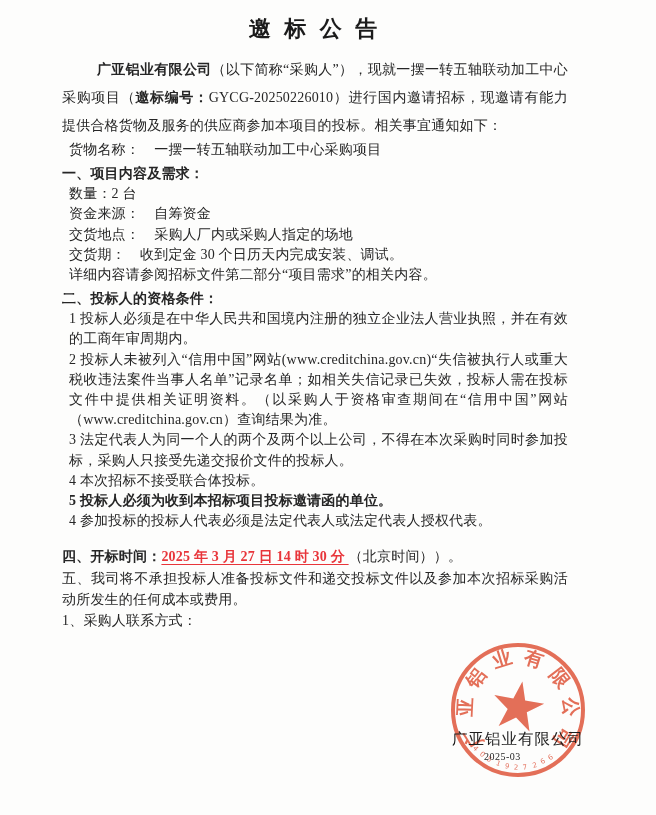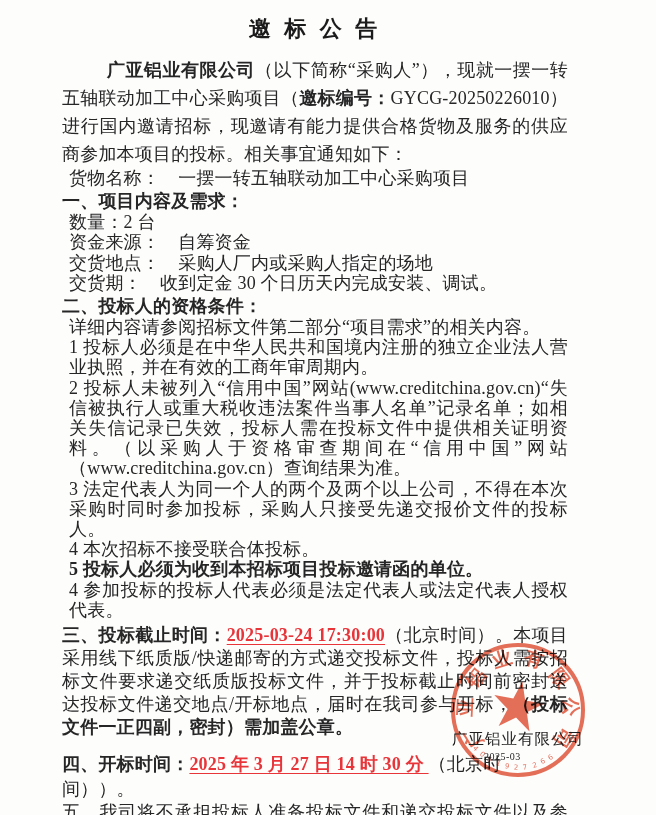--- a/index.html
+++ b/index.html
@@ -12,21 +12,21 @@
     font-family:"Liberation Serif","DejaVu Serif",serif;
     color:#262626;
     overflow:hidden;
   }
   .inner{padding:8px 88px 0 62px;}
   h1.doc-title{
     font-size:22px;font-weight:bold;color:#1b1b1b;
     text-align:center;letter-spacing:4px;
     margin:6px 0 0 0;line-height:30px;
   }
-  .para{font-size:18px;letter-spacing:0.2px;}
+  .para{font-size:14px;letter-spacing:0.2px;}
   .intro{text-indent:2.5em;line-height:28px;margin-top:12px;text-align:justify;}
   .h{font-weight:bold;line-height:21px;margin-top:3px;}
   .item{padding-left:7px;line-height:20.2px;text-align:justify;}
   .s3{line-height:23px;margin-top:4px;text-align:justify;}
   .s4{line-height:25px;margin-top:13px;}
   .plain{line-height:20.6px;text-align:justify;}
   .contact{line-height:21.5px;}
   .b{font-weight:bold;}
   .rl{
     color:#e8353a;font-weight:bold;
@@ -74,29 +74,28 @@
   <div class="inner">
     <h1 class="doc-title">邀 标 公 告</h1>
     <div>
         <div class="para intro"><span class="b">广亚铝业有限公司</span><span>（以下简称“采购人”），现就一摆一转五轴联动加工中心采购项目（</span><span class="b">邀标编号：</span><span>GYCG-20250226010）进行国内邀请招标，现邀请有能力提供合格货物及服务的供应商参加本项目的投标。相关事宜通知如下：</span></div>
         <div class="para item"><span>货物名称：　一摆一转五轴联动加工中心采购项目</span></div>
         <div class="para h"><span class="b">一、项目内容及需求：</span></div>
         <div class="para item"><span>数量：2 台</span></div>
         <div class="para item"><span>资金来源：　自筹资金</span></div>
         <div class="para item"><span>交货地点：　采购人厂内或采购人指定的场地</span></div>
         <div class="para item"><span>交货期：　收到定金 30 个日历天内完成安装、调试。</span></div>
+        <div class="para item"><span>详细内容请参阅招标文件第二部分“项目需求”的相关内容。</span></div>
         <div class="para h"><span class="b">二、投标人的资格条件：</span></div>
-        <div class="para item"><span>详细内容请参阅招标文件第二部分“项目需求”的相关内容。</span></div>
         <div class="para item"><span>1 投标人必须是在中华人民共和国境内注册的独立企业法人营业执照，并在有效的工商年审周期内。</span></div>
         <div class="para item"><span>2 投标人未被列入“信用中国”网站(www.creditchina.gov.cn)“失信被执行人或重大税收违法案件当事人名单”记录名单；如相关失信记录已失效，投标人需在投标文件中提供相关证明资料。（以采购人于资格审查期间在“信用中国”网站（www.creditchina.gov.cn）查询结果为准。</span></div>
         <div class="para item"><span>3 法定代表人为同一个人的两个及两个以上公司，不得在本次采购时同时参加投标，采购人只接受先递交报价文件的投标人。</span></div>
         <div class="para item"><span>4 本次招标不接受联合体投标。</span></div>
         <div class="para item"><span class="b">5 投标人必须为收到本招标项目投标邀请函的单位。</span></div>
         <div class="para item"><span>4 参加投标的投标人代表必须是法定代表人或法定代表人授权代表。</span></div>
-        <div class="para s3"><span class="b">三、投标截止时间：</span><span class="rl">2025-03-24 17:30:00</span><span>（北京时间）。本项目采用线下纸质版/快递邮寄的方式递交投标文件，投标人需按招标文件要求递交纸质版投标文件，并于投标截止时间前密封送达投标文件递交地点/开标地点，届时在我司参与开标，</span><span class="b">（投标文件一正四副，密封）需加盖公章。</span></div>
         <div class="para s4"><span class="b">四、开标时间：</span><span class="rl">2025 年 3 月 27 日 14 时 30 分 </span><span>（北京时间））。</span></div>
         <div class="para plain"><span>五、我司将不承担投标人准备投标文件和递交投标文件以及参加本次招标采购活动所发生的任何成本或费用。</span></div>
         <div class="para plain"><span>1、采购人联系方式：</span></div>
       </div>
   </div>
 
   <div class="seal">
     <div class="seal-ring"></div>
     <div class="seal-star">★</div>
   <span class="seal-char" style="left: 25.0535px; top: 98.0857px; transform: translate(-50%, -50%) rotate(-122deg);">广</span>

